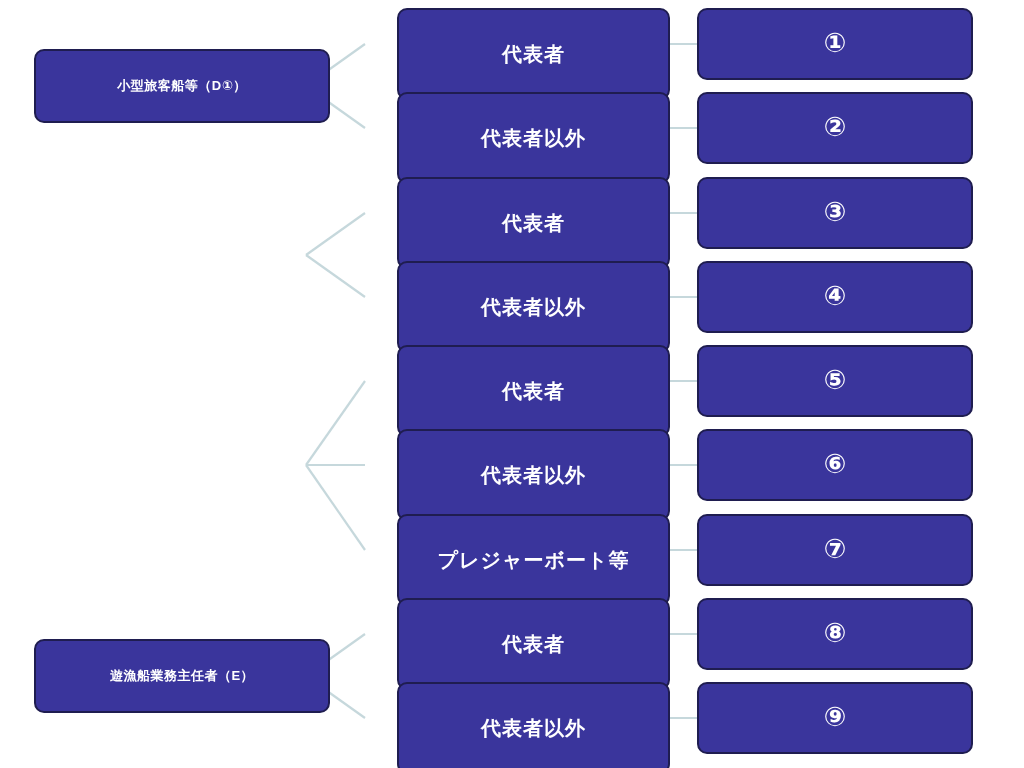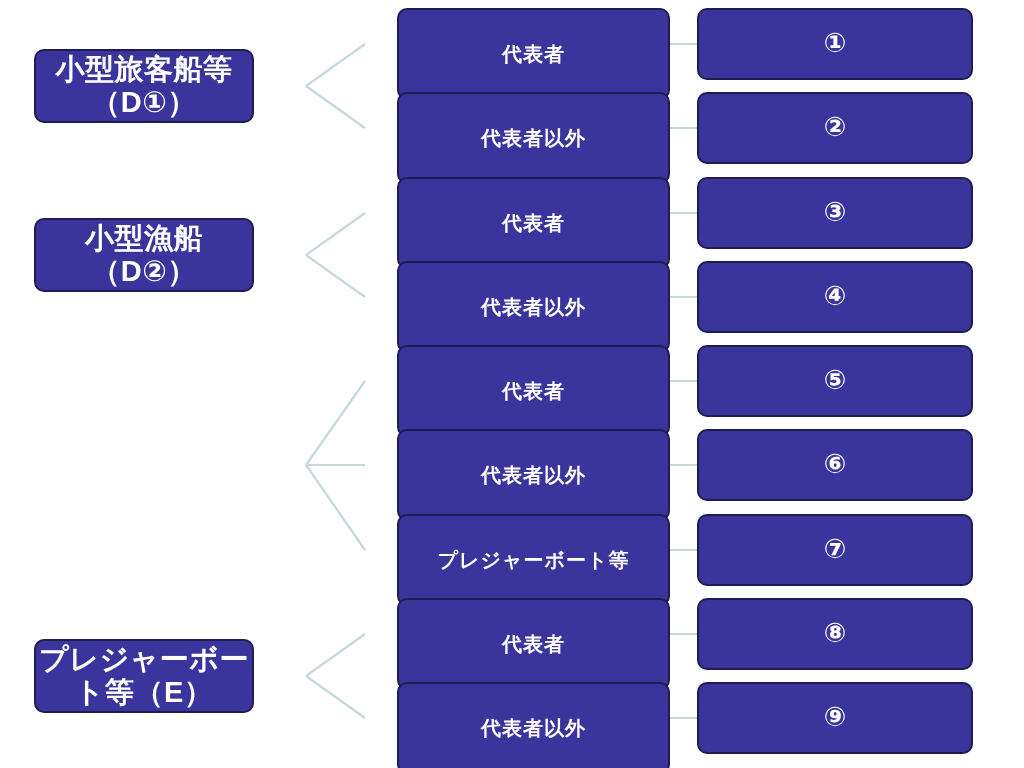--- a/index.html
+++ b/index.html
@@ -37,23 +37,23 @@
     color: #ffffff;
     display: flex;
     align-items: center;
     justify-content: center;
     text-align: center;
     font-weight: bold;
     line-height: 1.15;
   }
   .box.cat {
     left: 34px;
-    width: 220px;
+    width: 296px;
     height: 74px;
-    font-size: 29px;
+    font-size: 13px;
     letter-spacing: 0.5px;
   }
   .box.role {
     left: 365px;
     width: 273px;
     height: 92px;
     font-size: 20px;
     letter-spacing: 1px;
     margin-left: 32px;
   }
@@ -92,25 +92,22 @@
     <line x1="638" y1="381" x2="698" y2="381"></line>
     <line x1="638" y1="465" x2="698" y2="465"></line>
     <line x1="638" y1="550" x2="698" y2="550"></line>
     <line x1="638" y1="634" x2="698" y2="634"></line>
     <line x1="638" y1="718" x2="698" y2="718"></line>
   </svg>
 
   <div class="box cat" style="top:49px">
       <span>小型旅客船等（D①）</span>
     </div>
-  <div class="box cat" style="top:218px">
-      <span>小型漁船（D②）</span>
-    </div>
   <div class="box cat" style="top:639px">
-      <span>プレジャーボート等（E）</span>
+      <span>遊漁船業務主任者（E）</span>
     </div>
 
   <div class="box role" style="top:8px">
       <span>代表者</span>
     </div>
   <div class="box role" style="top:92px">
       <span>代表者以外</span>
     </div>
   <div class="box role" style="top:177px">
       <span>代表者</span>

